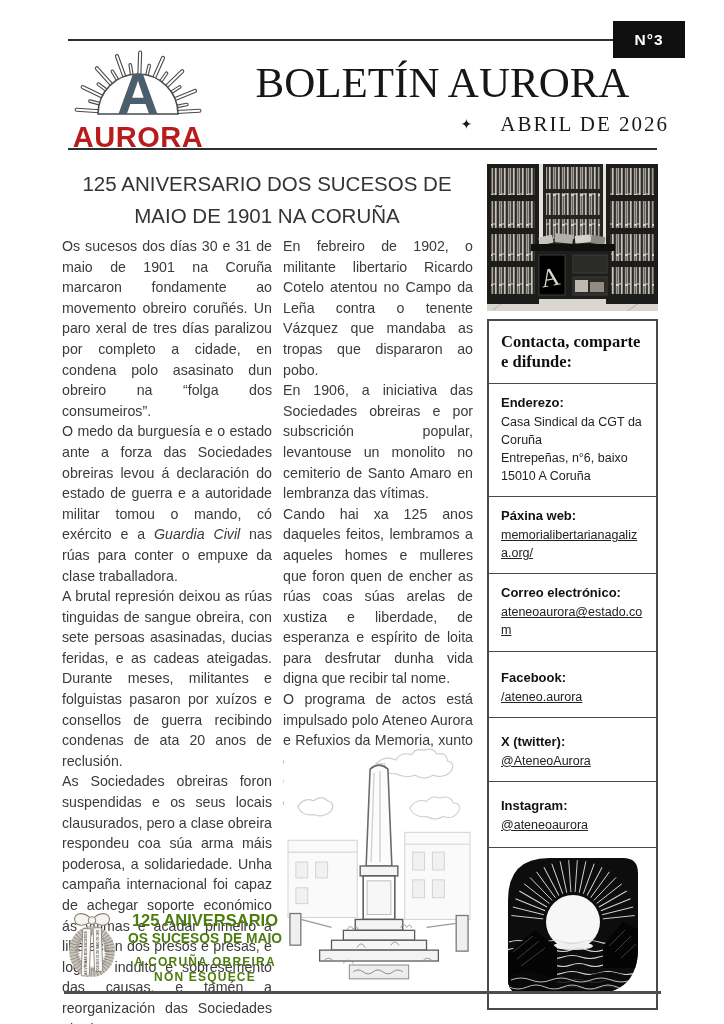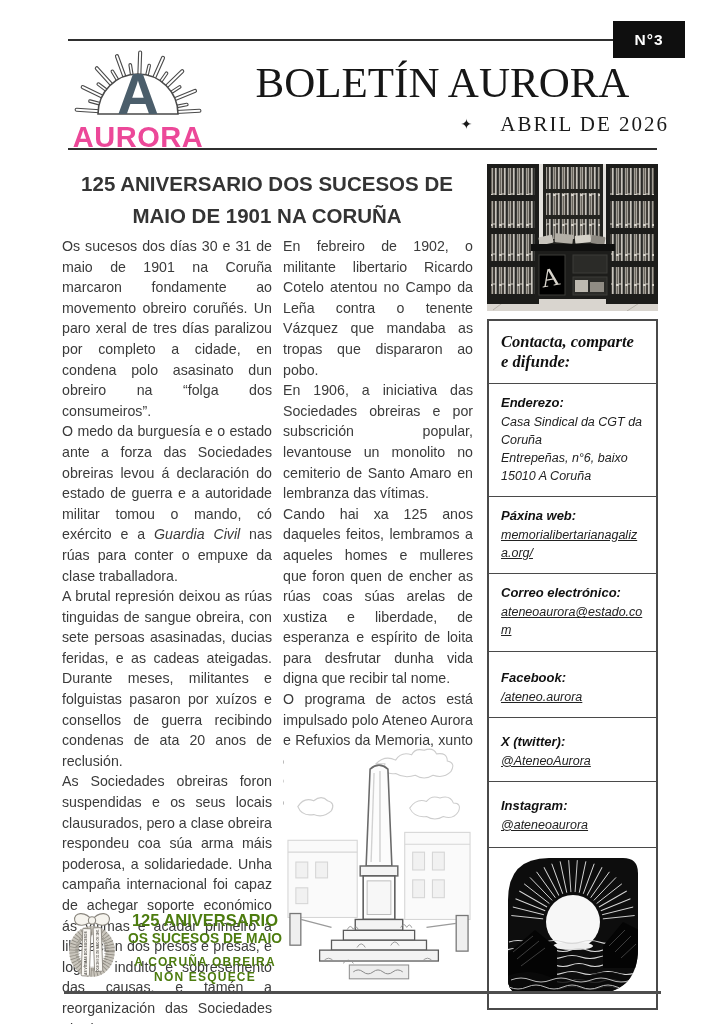--- a/index.html
+++ b/index.html
@@ -5,42 +5,42 @@
   * { margin:0; padding:0; box-sizing:border-box; }
   html,body { background:#ffffff; }
   body { width:724px; height:1024px; font-family:"Liberation Sans", sans-serif; color:#2e2e2e; }
   #page { position:relative; width:724px; height:1024px; background:#ffffff; overflow:hidden; }
 
   
   .top-rule { position:absolute; left:68px; top:39px; width:546px; height:2px; background:#2f2f2f; }
   .issue-badge { position:absolute; left:613px; top:21px; width:72px; height:37px; background:#0f0f0f; color:#fff;
     display:flex; align-items:center; justify-content:center; font-size:15.5px; font-weight:700; letter-spacing:1px; }
   .logo { position:absolute; left:60px; top:48px; width:156px; text-align:center; }
-  .logo-word { font-size:29px; font-weight:700; letter-spacing:0.5px; color:#ec4899; margin-top:1px; }
+  .logo-word { font-size:29px; font-weight:700; letter-spacing:0.5px; color:#b91c1c; margin-top:1px; }
   .masthead { position:absolute; left:225px; top:58px; width:435px; text-align:center;
     font-family:"Liberation Serif", serif; font-size:43px; color:#161616; }
   .dateline { position:absolute; left:234px; top:112px; width:435px; text-align:right;
     font-family:"Liberation Serif", serif; font-size:21px; letter-spacing:2px; color:#1a1a1a; }
   .star-icon { font-size:14px; margin-right:28px; vertical-align:2px; letter-spacing:0; }
   .header-rule { position:absolute; left:68px; top:148px; width:589px; height:2px; background:#2f2f2f; }
 
   
   .article-title { position:absolute; left:64px; top:168px; width:406px; text-align:center;
-    font-size:20.5px; line-height:1.55; color:#343434;font-weight:bold; }
+    font-size:20.5px; line-height:1.55; color:#343434; }
   .article-col { position:absolute; top:236px; font-size:14.2px; line-height:1.45; color:#3b3b3b; text-align:justify; }
   .article-col p { margin:0; }
   #col1 { left:62px; width:210px; }
   #col2 { left:283px; width:190px; }
   em { font-style:italic; }
 
   
   .sidebar { position:absolute; left:487px; top:164px; width:171px; }
   .library-fig { display:block; width:171px; height:147px; }
   .contact-box { margin-top:8px; border:2px solid #4a4a4a; background:#fff; }
-  .cell { padding:11px 12px; border-top:1.5px solid #4a4a4a;font-style:italic; }
+  .cell { padding:11px 12px; border-top:1.5px solid #4a4a4a; }
   .cell:first-child { border-top:none; }
   .cell-header { font-family:"Liberation Serif", serif; font-weight:700; font-size:16.5px; line-height:1.2; color:#101010; min-height:30px; }
   .cell-label { font-weight:700; font-size:13px; color:#111; margin-bottom:3px; }
   .cell-line { font-size:12.5px; line-height:1.45; color:#222; }
   .cell-link { display:block; font-size:12.5px; line-height:1.45; color:#222; text-decoration:underline; word-break:break-all; cursor:pointer; }
   .cell-enderezo { min-height:108px; }
   .cell-web { min-height:66px; }
   .cell-email { min-height:70px; }
   .cell-facebook { min-height:62px; padding-top:18px; }
   .cell-twitter { min-height:60px; padding-top:16px; }

